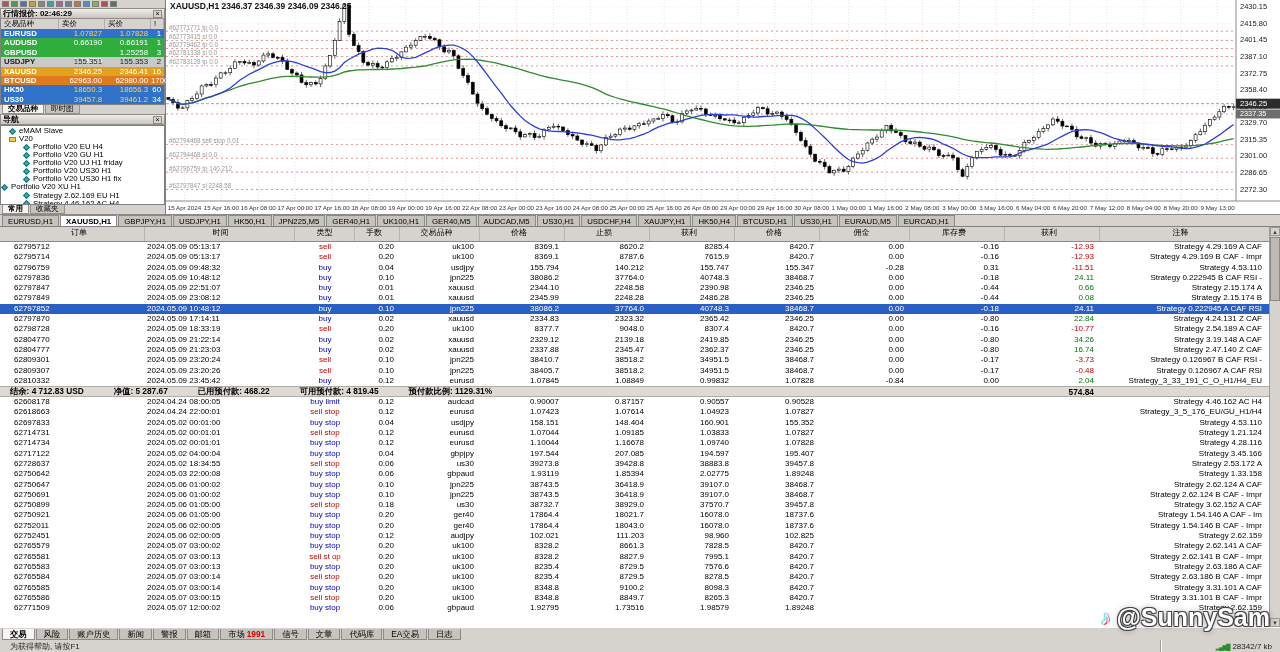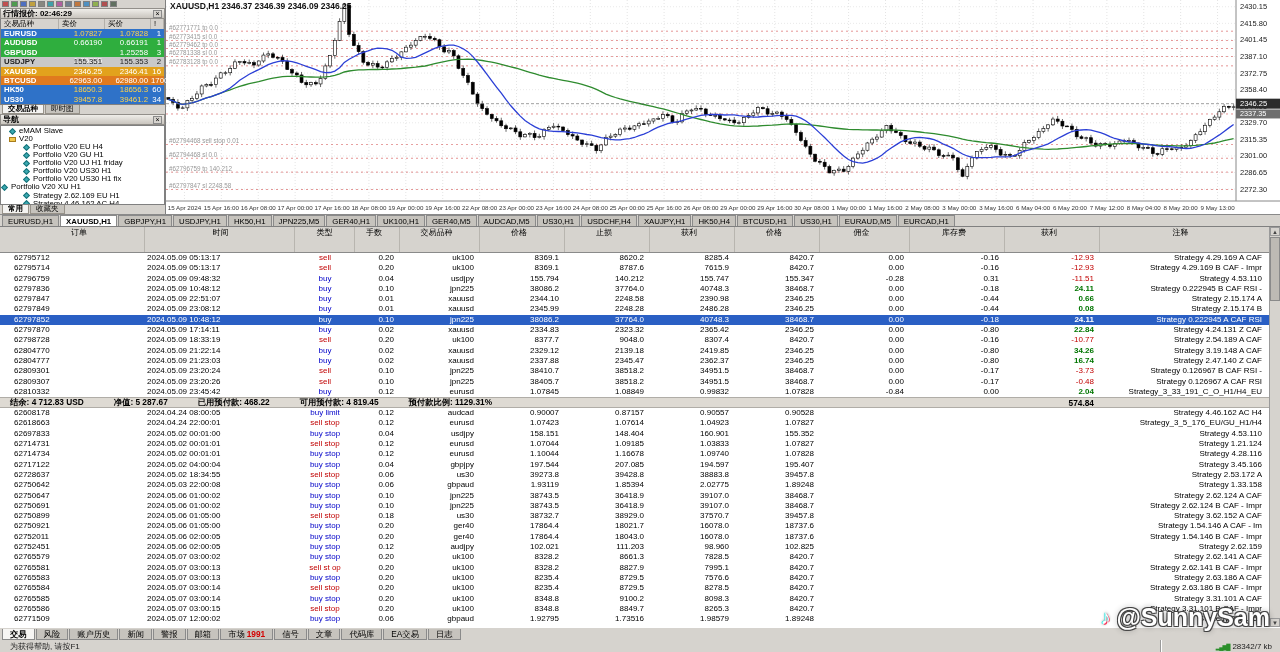--- a/index.html
+++ b/index.html
@@ -26,31 +26,31 @@
 .nicon.folder{width:7px;height:5px;background:#f2c84b;border:1px solid #a87d1d;}
 .nicon.ea{width:5px;height:5px;background:#3aaab2;border:1px solid #19737a;transform:rotate(45deg);margin:0 1px;}
 .chart-wrap{flex:1 1 auto;position:relative;background:#fff;overflow:hidden;}
 svg text{font-family:"Liberation Sans",sans-serif;}
 .chart-tabs{height:12px;flex:0 0 auto;background:#d6d3ce;border-top:1px solid #8a8a8a;display:flex;align-items:flex-end;padding-left:2px;font-size:7.8px;overflow:hidden;}
 .ctab{height:11px;line-height:11px;padding:0 5px;background:#c6c3bd;border:1px solid #8a8a8a;border-bottom:none;margin-right:1px;white-space:nowrap;}
 .ctab.active{background:#ffffff;font-weight:bold;}
 .terminal{height:401px;flex:0 0 auto;background:#ffffff;position:relative;overflow:hidden;border-top:1px solid #808080;}
 .trow{display:grid;grid-template-columns:145px 150px 60px 45px 80px 85px 85px 85px 85px 90px 95px 95px 1fr;height:10.3px;line-height:10.3px;font-size:8px;white-space:nowrap;}
 .trow span{overflow:hidden;}
-.thead{height:26px;line-height:11px;background:#d6d3ce;border-bottom:1px solid #8a8a8a;font-size:8px;}
+.thead{height:15px;line-height:11px;background:#d6d3ce;border-bottom:1px solid #8a8a8a;font-size:8px;}
 .thead span{text-align:center;border-right:1px solid #b8b5af;}
 .c0{padding-left:14px;}
 .c1{padding-left:2px;}
 .c2{text-align:center;}
 .c3,.c4,.c5,.c6,.c7,.c8,.c9,.c10,.c11{text-align:right;padding-right:6px;}
 .c12{text-align:right;padding-right:18px;}
 .sell{color:#c00000;}
 .buy{color:#0000c8;}
 .neg{color:#c00000;}
-.pos{color:#007500;font-weight:bold;}
+.pos{color:#007500;}
 .trow.selected{background:#2a5fc4;}
 .trow.selected span{color:#fff !important;}
 .balrow{position:relative;height:11px;display:flex;align-items:center;gap:30px;padding-left:10px;background:#dedad3;border-top:1px solid #b0ada7;border-bottom:1px solid #b0ada7;font-size:8.3px;font-weight:bold;white-space:nowrap;}
 .bal-float{position:absolute;right:186px;}
 .vscroll{position:absolute;top:0;right:0;width:11px;height:100%;background:#d6d3ce;border-left:1px solid #9a9a9a;font-size:6px;text-align:center;color:#444;}
 .vscroll .arr{height:9px;line-height:9px;background:#d6d3ce;border:1px solid #9a9a9a;}
 .vscroll .thumb{height:64px;background:#bdbab4;border:1px solid #8a8a8a;margin-top:1px;}
 .vscroll .arr.dn{position:absolute;bottom:0;left:0;right:0;}
 .terminal-tabs{height:13px;flex:0 0 auto;background:#d6d3ce;display:flex;align-items:flex-start;padding:1px 0 0 2px;gap:1px;font-size:8.3px;border-top:1px solid #fff;}
 .ttab{height:11px;line-height:10px;padding:0 7px;background:#c6c3bd;border:1px solid #8a8a8a;border-top:none;white-space:nowrap;}

